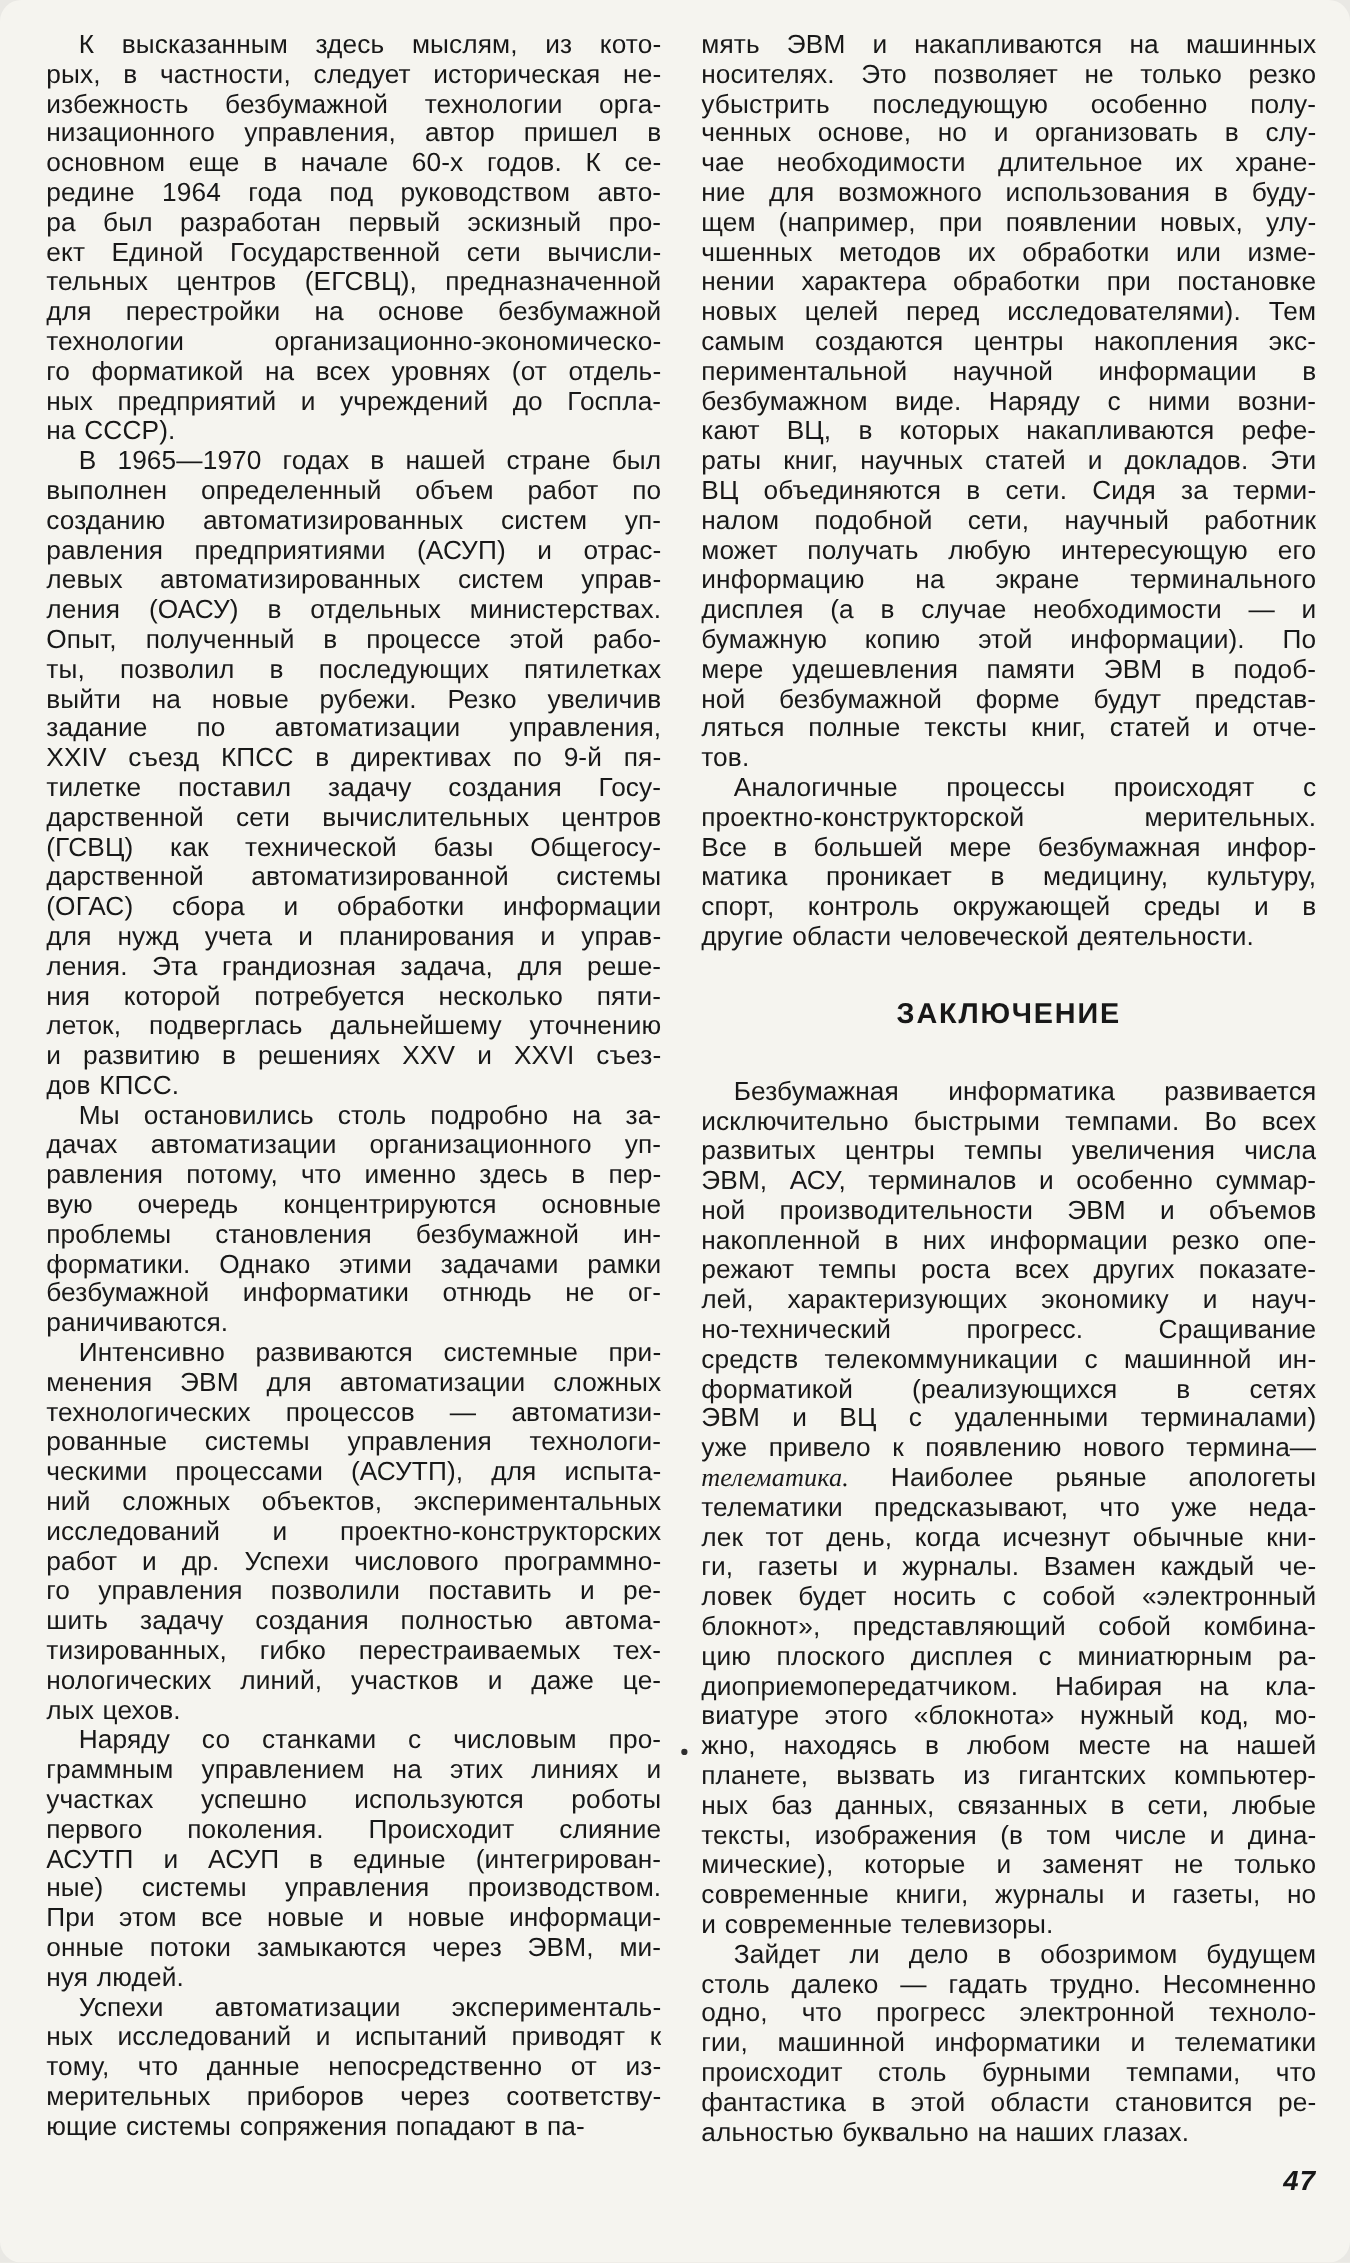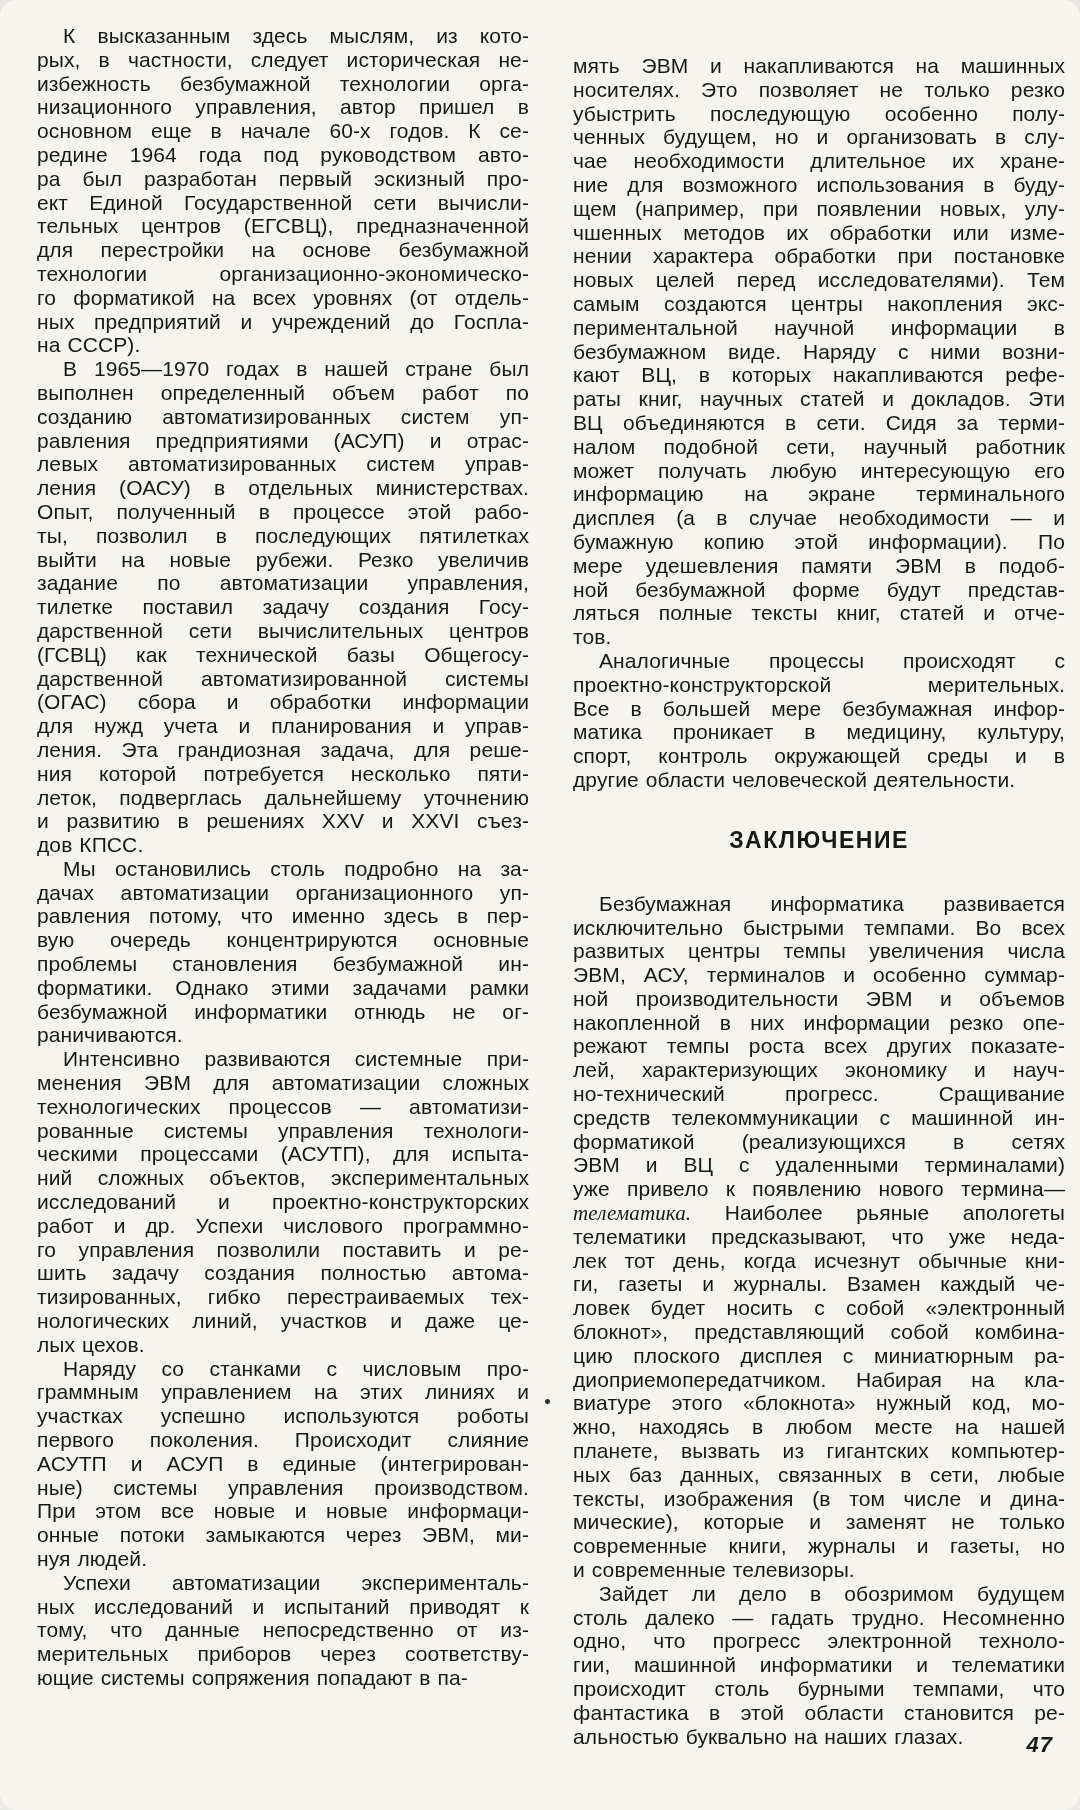--- a/index.html
+++ b/index.html
@@ -16,21 +16,21 @@
     color: #181818;
     overflow: hidden;
     border-radius: 17px;
   }
   .col {
     position: absolute;
     top: 24px;
     width: 492px;
   }
   .col-left  { left: 37px; }
-  .col-right { left: 573px; margin-top: 30px; }
+  .col-right { left: 561px; }
   .para { margin: 0; }
   .line {
     font-size: 21px;
     line-height: 23.8px;
     height: 23.8px;
     overflow: hidden;
     text-align: justify;
     text-align-last: justify;
     letter-spacing: 0.1px;
     word-spacing: 1px;
@@ -100,20 +100,21 @@
         <div class="line first-indent">В 1965—1970 годах в нашей стране был</div>
         <div class="line">выполнен определенный объем работ по</div>
         <div class="line">созданию автоматизированных систем уп-</div>
         <div class="line">равления предприятиями (АСУП) и отрас-</div>
         <div class="line">левых автоматизированных систем управ-</div>
         <div class="line">ления (ОАСУ) в отдельных министерствах.</div>
         <div class="line">Опыт, полученный в процессе этой рабо-</div>
         <div class="line">ты, позволил в последующих пятилетках</div>
         <div class="line">выйти на новые рубежи. Резко увеличив</div>
         <div class="line">задание по автоматизации управления,</div>
+        <div class="line">XXIV съезд КПСС в директивах по 9-й пя-</div>
         <div class="line">тилетке поставил задачу создания Госу-</div>
         <div class="line">дарственной сети вычислительных центров</div>
         <div class="line">(ГСВЦ) как технической базы Общегосу-</div>
         <div class="line">дарственной автоматизированной системы</div>
         <div class="line">(ОГАС) сбора и обработки информации</div>
         <div class="line">для нужд учета и планирования и управ-</div>
         <div class="line">ления. Эта грандиозная задача, для реше-</div>
         <div class="line">ния которой потребуется несколько пяти-</div>
         <div class="line">леток, подверглась дальнейшему уточнению</div>
         <div class="line">и развитию в решениях XXV и XXVI съез-</div>
@@ -161,21 +162,21 @@
         <div class="line">тому, что данные непосредственно от из-</div>
         <div class="line">мерительных приборов через соответству-</div>
         <div class="line last">ющие системы сопряжения попадают в па-</div>
       </div>
     </div>
   <div class="col col-right" id="col-1">
       <div class="para">
         <div class="line">мять ЭВМ и накапливаются на машинных</div>
         <div class="line">носителях. Это позволяет не только резко</div>
         <div class="line">убыстрить последующую особенно полу-</div>
-        <div class="line">ченных будущем, но и организовать в слу-</div>
+        <div class="line">ченных основе, но и организовать в слу-</div>
         <div class="line">чае необходимости длительное их хране-</div>
         <div class="line">ние для возможного использования в буду-</div>
         <div class="line">щем (например, при появлении новых, улу-</div>
         <div class="line">чшенных методов их обработки или изме-</div>
         <div class="line">нении характера обработки при постановке</div>
         <div class="line">новых целей перед исследователями). Тем</div>
         <div class="line">самым создаются центры накопления экс-</div>
         <div class="line">периментальной научной информации в</div>
         <div class="line">безбумажном виде. Наряду с ними возни-</div>
         <div class="line">кают ВЦ, в которых накапливаются рефе-</div>

